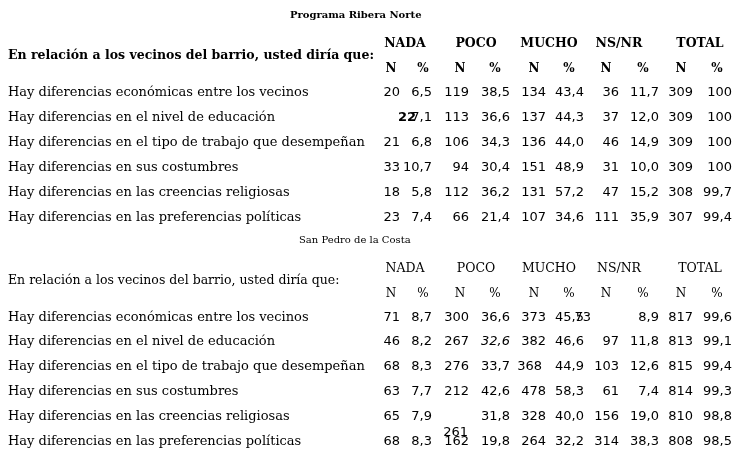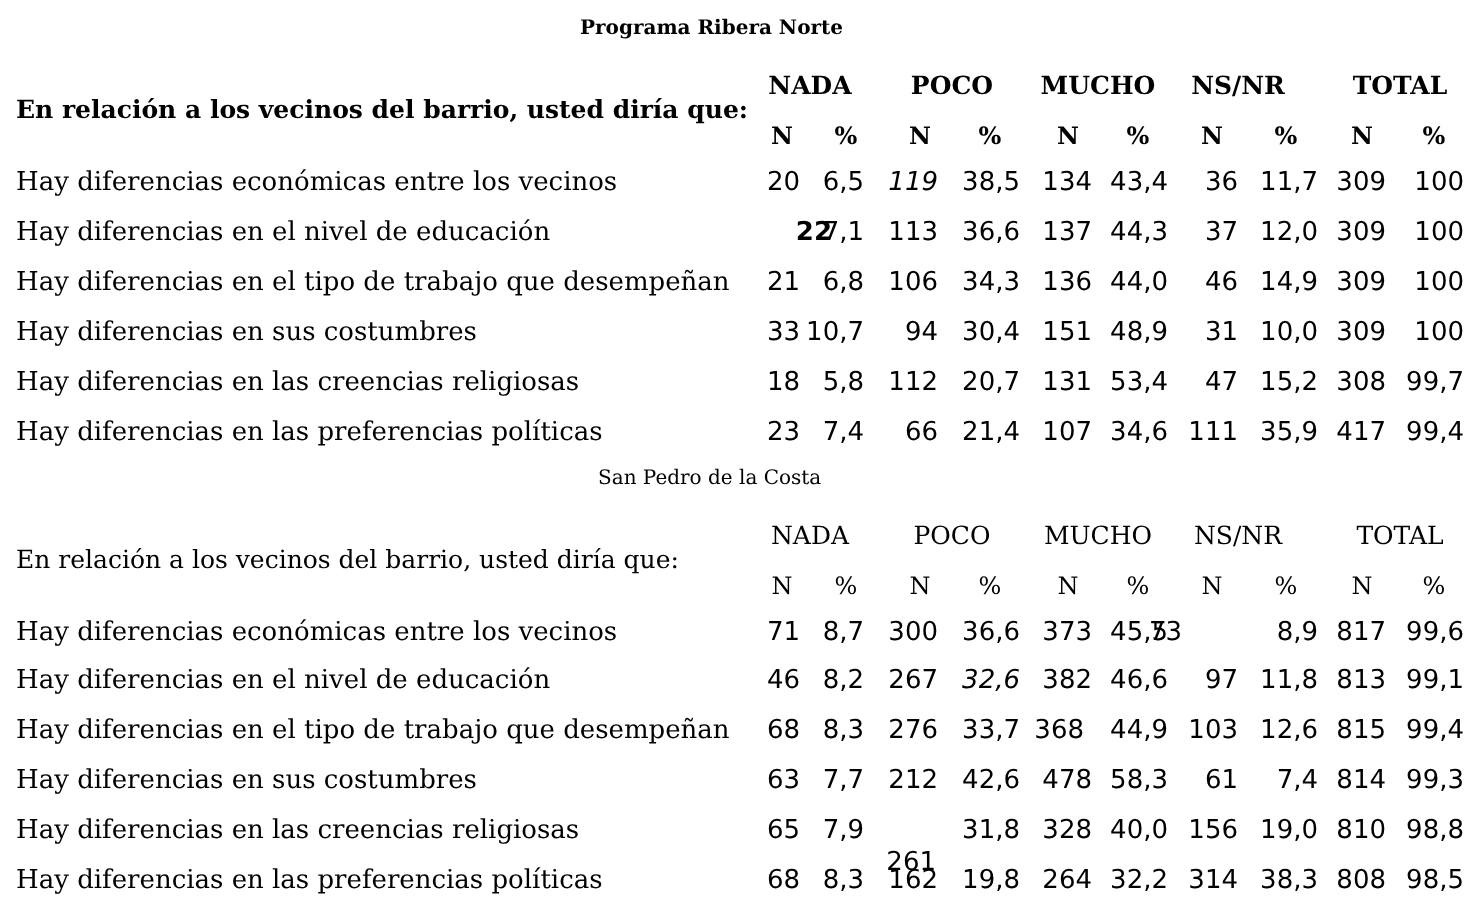--- a/index.html
+++ b/index.html
@@ -39,21 +39,21 @@
   <div class="abs sub bold" style="left:555px; top:61px;">%</div>
   <div class="abs sub bold" style="left:592px; top:61px;">N</div>
   <div class="abs sub bold" style="left:629px; top:61px;">%</div>
   <div class="abs sub bold" style="left:667px; top:61px;">N</div>
   <div class="abs sub bold" style="left:703px; top:61px;">%</div>
 
   <div class="row" style="top:84px;">
     <div class="abs label" style="left:8px; top:0;">Hay diferencias económicas entre los vecinos</div>
     <div class="abs cell" style="left:370px; width:30px;">20</div>
     <div class="abs cell" style="left:400px; width:32px;">6,5</div>
-    <div class="abs cell" style="left:438px; width:31px;font-style:italic;">119</div>
+    <div class="abs cell" style="left:438px; width:31px;">119</div>
     <div class="abs cell" style="left:469px; width:41px;">38,5</div>
     <div class="abs cell" style="left:510px; width:36px;">134</div>
     <div class="abs cell" style="left:546px; width:38px;">43,4</div>
     <div class="abs cell" style="left:584px; width:35px;">36</div>
     <div class="abs cell" style="left:619px; width:40px;">11,7</div>
     <div class="abs cell" style="left:659px; width:34px;">309</div>
     <div class="abs cell" style="left:693px; width:39px;">100</div>
   </div>
   <div class="row" style="top:109px;">
     <div class="abs label" style="left:8px;">Hay diferencias en el nivel de educación</div>
@@ -92,39 +92,39 @@
     <div class="abs cell" style="left:584px; width:35px;">31</div>
     <div class="abs cell" style="left:619px; width:40px;">10,0</div>
     <div class="abs cell" style="left:659px; width:34px;">309</div>
     <div class="abs cell" style="left:693px; width:39px;">100</div>
   </div>
   <div class="row" style="top:184px;">
     <div class="abs label" style="left:8px;">Hay diferencias en las creencias religiosas</div>
     <div class="abs cell" style="left:370px; width:30px;">18</div>
     <div class="abs cell" style="left:400px; width:32px;">5,8</div>
     <div class="abs cell" style="left:438px; width:31px;">112</div>
-    <div class="abs cell" style="left:469px; width:41px;">20,7</div>
+    <div class="abs cell" style="left:469px; width:41px;">36,2</div>
     <div class="abs cell" style="left:510px; width:36px;">131</div>
-    <div class="abs cell" style="left:546px; width:38px;">53,4</div>
+    <div class="abs cell" style="left:546px; width:38px;">57,2</div>
     <div class="abs cell" style="left:584px; width:35px;">47</div>
     <div class="abs cell" style="left:619px; width:40px;">15,2</div>
     <div class="abs cell" style="left:659px; width:34px;">308</div>
     <div class="abs cell" style="left:693px; width:39px;">99,7</div>
   </div>
   <div class="row" style="top:209px;">
     <div class="abs label" style="left:8px;">Hay diferencias en las preferencias políticas</div>
     <div class="abs cell" style="left:370px; width:30px;">23</div>
     <div class="abs cell" style="left:400px; width:32px;">7,4</div>
     <div class="abs cell" style="left:438px; width:31px;">66</div>
     <div class="abs cell" style="left:469px; width:41px;">21,4</div>
     <div class="abs cell" style="left:510px; width:36px;">107</div>
     <div class="abs cell" style="left:546px; width:38px;">34,6</div>
     <div class="abs cell" style="left:584px; width:35px;">111</div>
     <div class="abs cell" style="left:619px; width:40px;">35,9</div>
-    <div class="abs cell" style="left:659px; width:34px;">417</div>
+    <div class="abs cell" style="left:659px; width:34px;">307</div>
     <div class="abs cell" style="left:693px; width:39px;">99,4</div>
   </div>
 </div>
 
 <div>
   <div class="abs title-plain" style="left:299px; top:234px;">San Pedro de la Costa</div>
 
   <div class="abs question" style="left:8px; top:272px;">En relación a los vecinos del barrio, usted diría que:</div>
 
   <div class="abs grp" style="left:375px; top:260px;">NADA</div>

